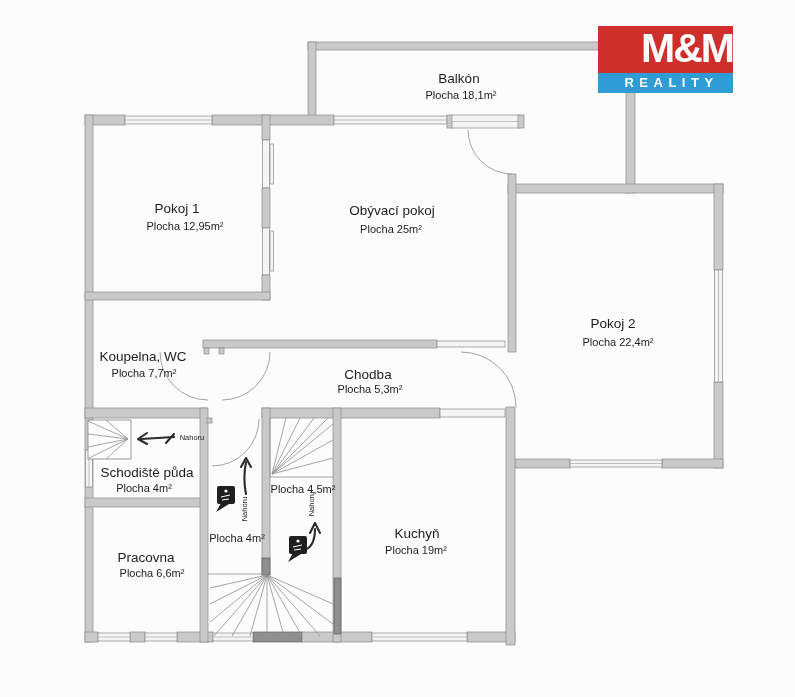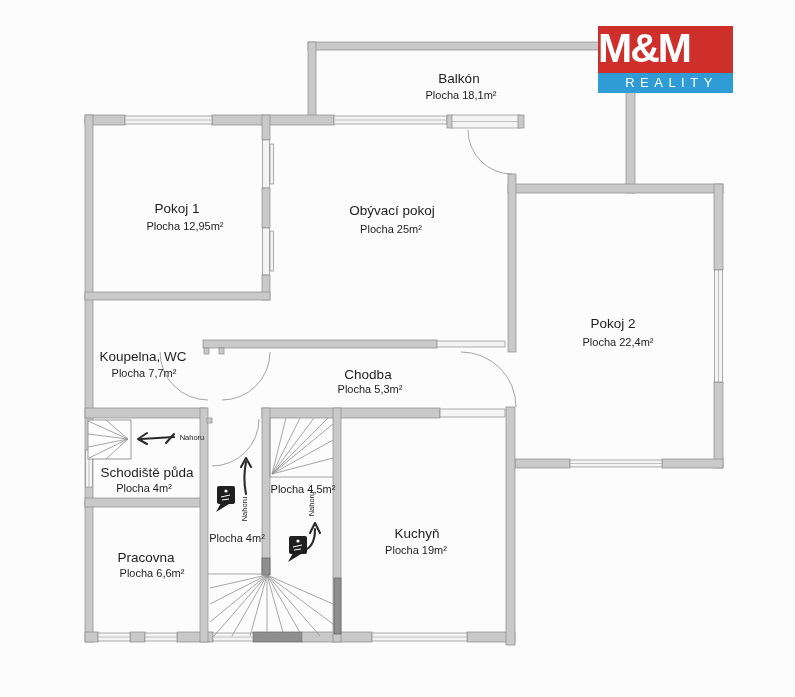--- a/index.html
+++ b/index.html
@@ -17,24 +17,24 @@
   .arrow{fill:none;stroke:#2b2b2b;stroke-width:2.1;stroke-linecap:round;stroke-linejoin:round;}
   .badge{fill:#1f1f1f;stroke:none;}
   .badge-glyph{stroke:#ffffff;stroke-width:1;fill:none;}
 
   .room-name{font-size:13.5px;fill:var(--ink,#1d1d1d);text-anchor:middle;}
   .room-area{font-size:11px;fill:var(--ink,#1d1d1d);text-anchor:middle;}
   .small-area{font-size:11px;fill:var(--ink,#1d1d1d);text-anchor:middle;}
   .nahoru{font-size:7.5px;fill:#222;text-anchor:middle;}
 
   .logo{position:absolute;left:598px;top:26px;width:135px;}
-  .logo-top{height:47px;background:var(--logo-red,#ce2f2b);color:#fff;text-align:left;
+  .logo-top{height:47px;background:var(--logo-red,#ce2f2b);color:#fff;text-align:right;
             font-weight:bold;font-size:41px;line-height:45px;letter-spacing:-2px;}
   .logo-bottom{height:20px;background:var(--logo-blue,#2f9cd5);color:#fff;text-align:center;
-            font-weight:normal;font-size:13px;line-height:20px;letter-spacing:5.5px;padding-left:12px;
+            font-weight:bold;font-size:13px;line-height:20px;letter-spacing:5.5px;padding-left:12px;
             box-sizing:border-box;}
 </style>
 </head>
 <body>
 
 <div class="canvas">
 
 <svg width="795" height="697" viewBox="0 0 795 697">
 
   <g>

